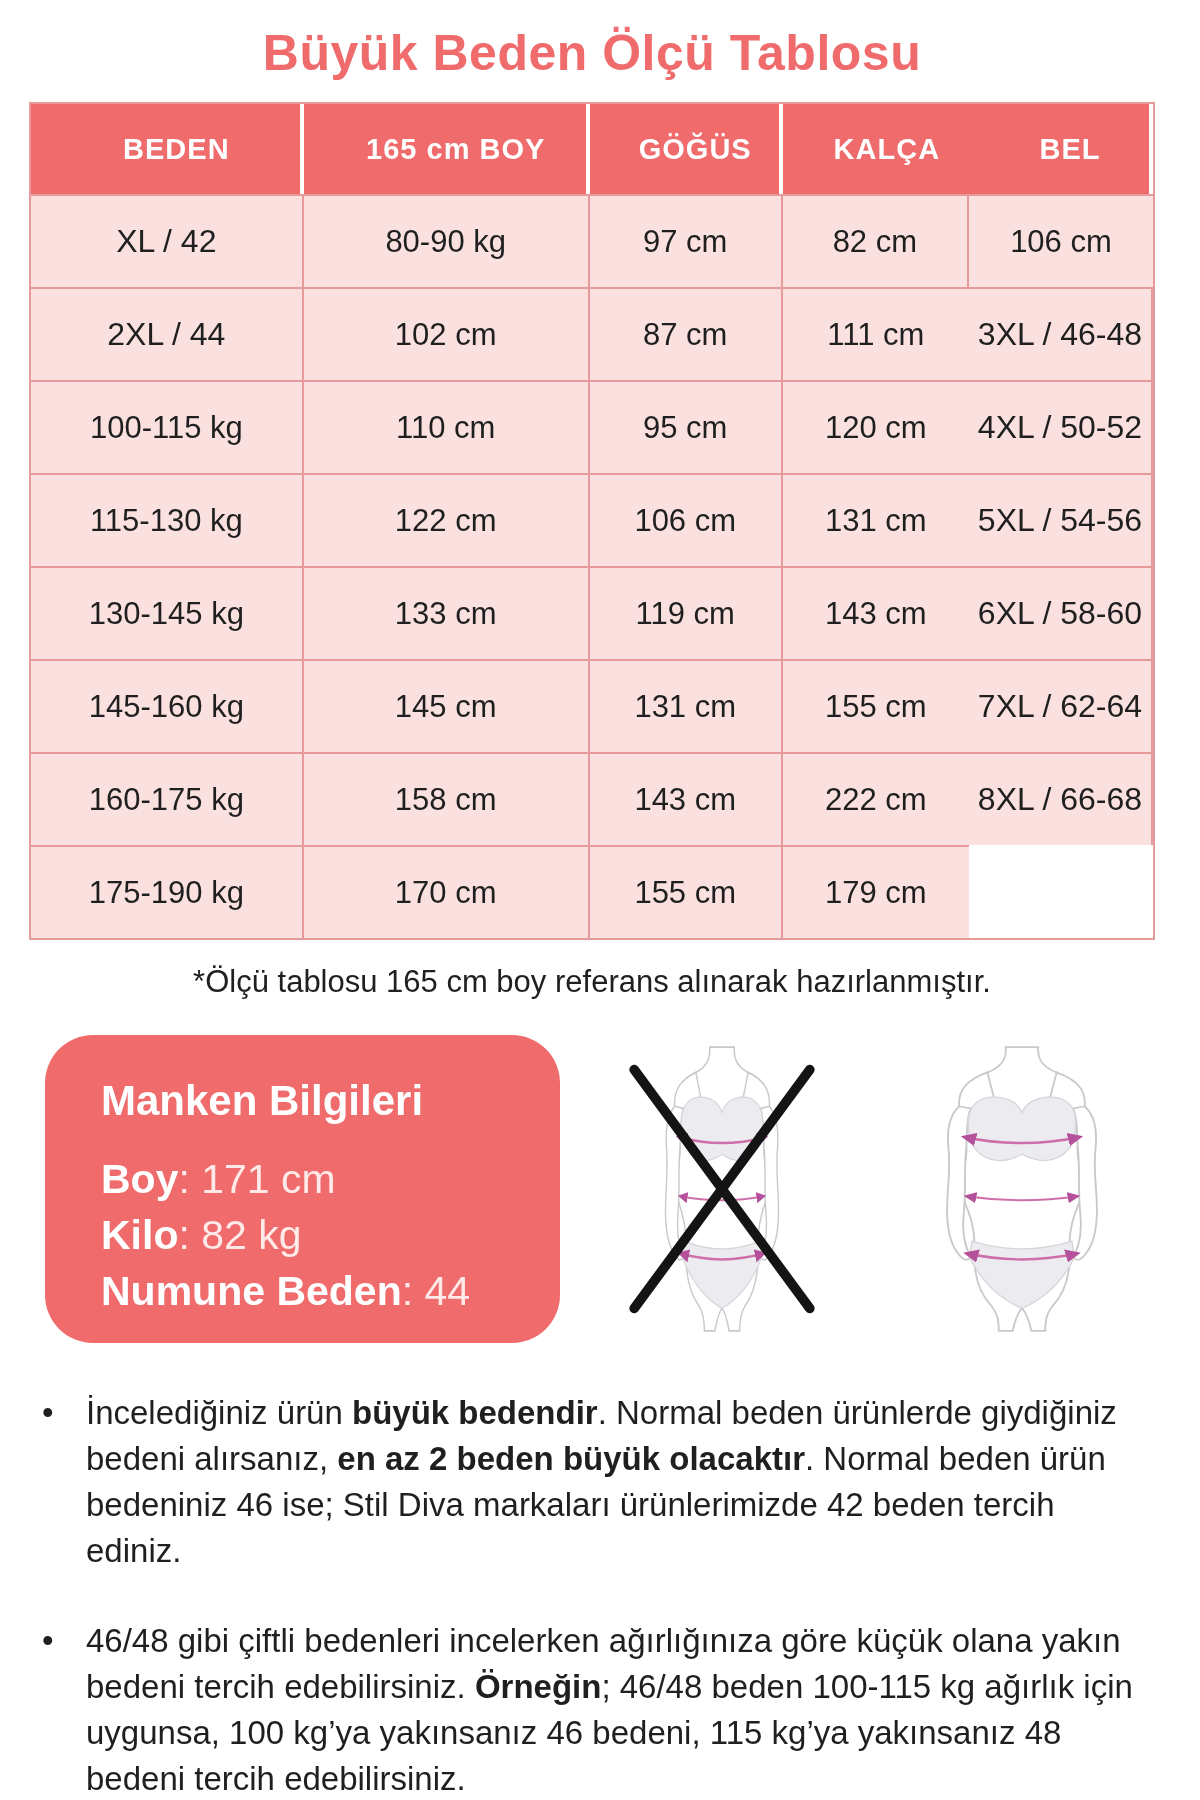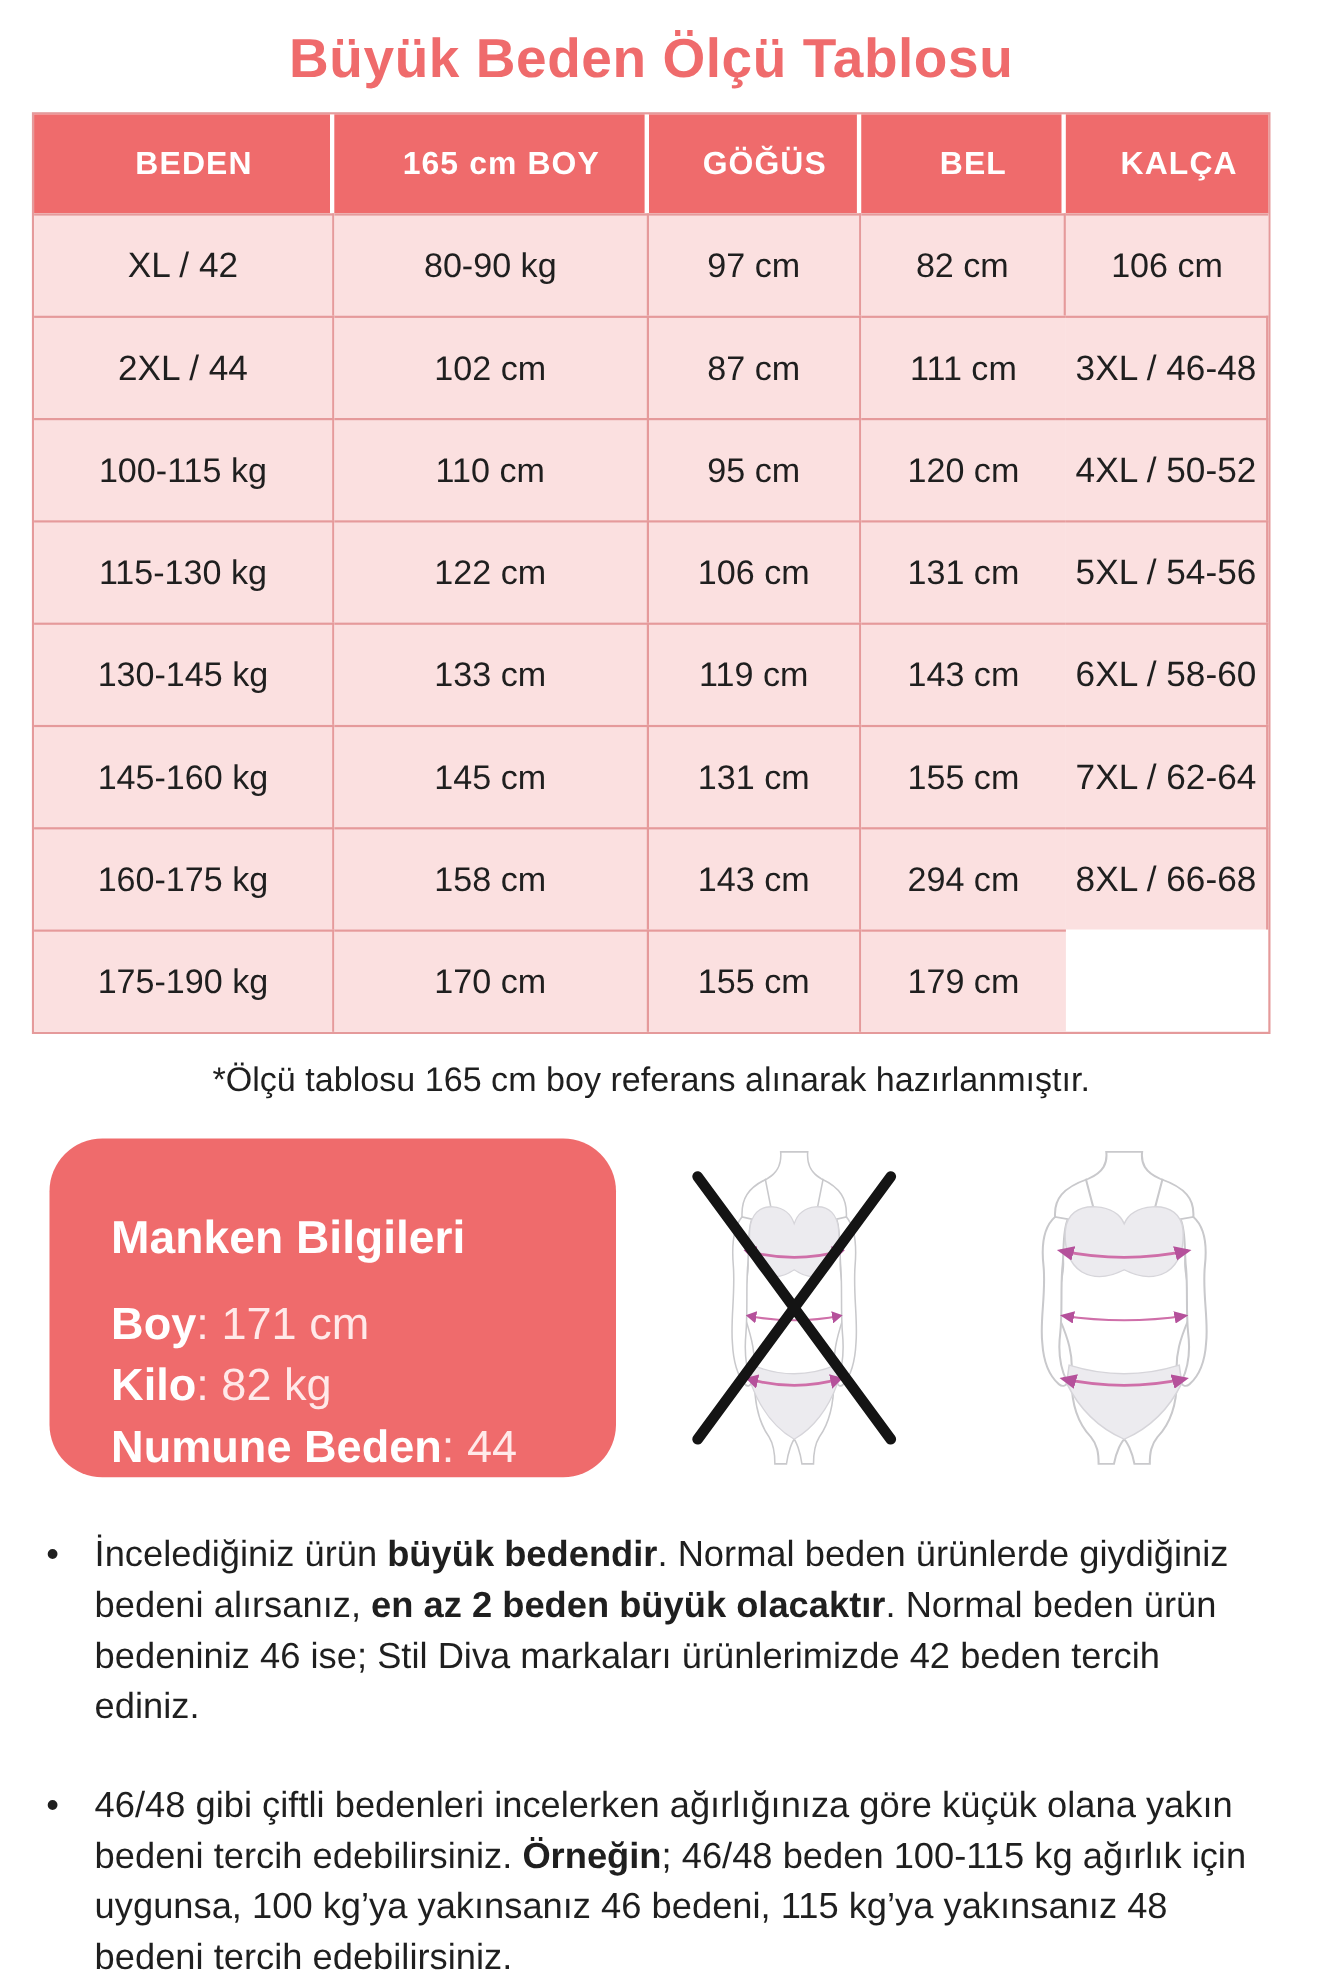--- a/index.html
+++ b/index.html
@@ -50,21 +50,21 @@
   }
 
   
   .mid{
     margin-top:30px;height:318px;
     display:flex;align-items:center;
   }
   .model-box{
     margin-left:45px;width:515px;height:308px;
     background:#ef6b6c;border-radius:48px;
-    box-sizing:border-box;padding:66px 40px 0 56px;
+    box-sizing:border-box;padding:42px 40px 0 56px;
     color:#ffffff;
   }
   .model-title{font-size:42px;font-weight:800;margin-bottom:26px;}
   .model-row{font-size:41px;line-height:56px;}
   .model-row .lbl{font-weight:800;}
   .model-row .val{font-weight:400;color:#ffe9e9;}
 
   .figures{
     flex:1;display:flex;justify-content:center;align-items:center;gap:48px;
   }
@@ -87,22 +87,22 @@
 
 <div class="page">
 
   <h1 class="title">Büyük Beden Ölçü Tablosu</h1>
 
   <div class="size-table">
 
     <div class="th">BEDEN</div>
     <div class="th">165 cm BOY</div>
     <div class="th">GÖĞÜS</div>
+    <div class="th last">KALÇA</div>
     <div class="th">BEL</div>
-    <div class="th last">KALÇA</div>
 
     <div class="td size">XL / 42</div>
     <div class="td">80-90 kg</div>
     <div class="td">97 cm</div>
     <div class="td">82 cm</div>
     <div class="td lastcol">106 cm</div>
 
     <div class="td size">2XL / 44</div>
     <div class="td">102 cm</div>
     <div class="td">87 cm</div>
@@ -129,21 +129,21 @@
     <div class="td size">6XL / 58-60</div>
     <div class="td">145-160 kg</div>
     <div class="td">145 cm</div>
     <div class="td">131 cm</div>
     <div class="td lastcol">155 cm</div>
 
     <div class="td size">7XL / 62-64</div>
     <div class="td">160-175 kg</div>
     <div class="td">158 cm</div>
     <div class="td">143 cm</div>
-    <div class="td lastcol">294 cm</div>
+    <div class="td lastcol">222 cm</div>
 
     <div class="td size">8XL / 66-68</div>
     <div class="td">175-190 kg</div>
     <div class="td">170 cm</div>
     <div class="td">155 cm</div>
     <div class="td lastcol">179 cm</div>
   </div>
 
   <p class="footnote">*Ölçü tablosu 165 cm boy referans alınarak hazırlanmıştır.</p>
 

